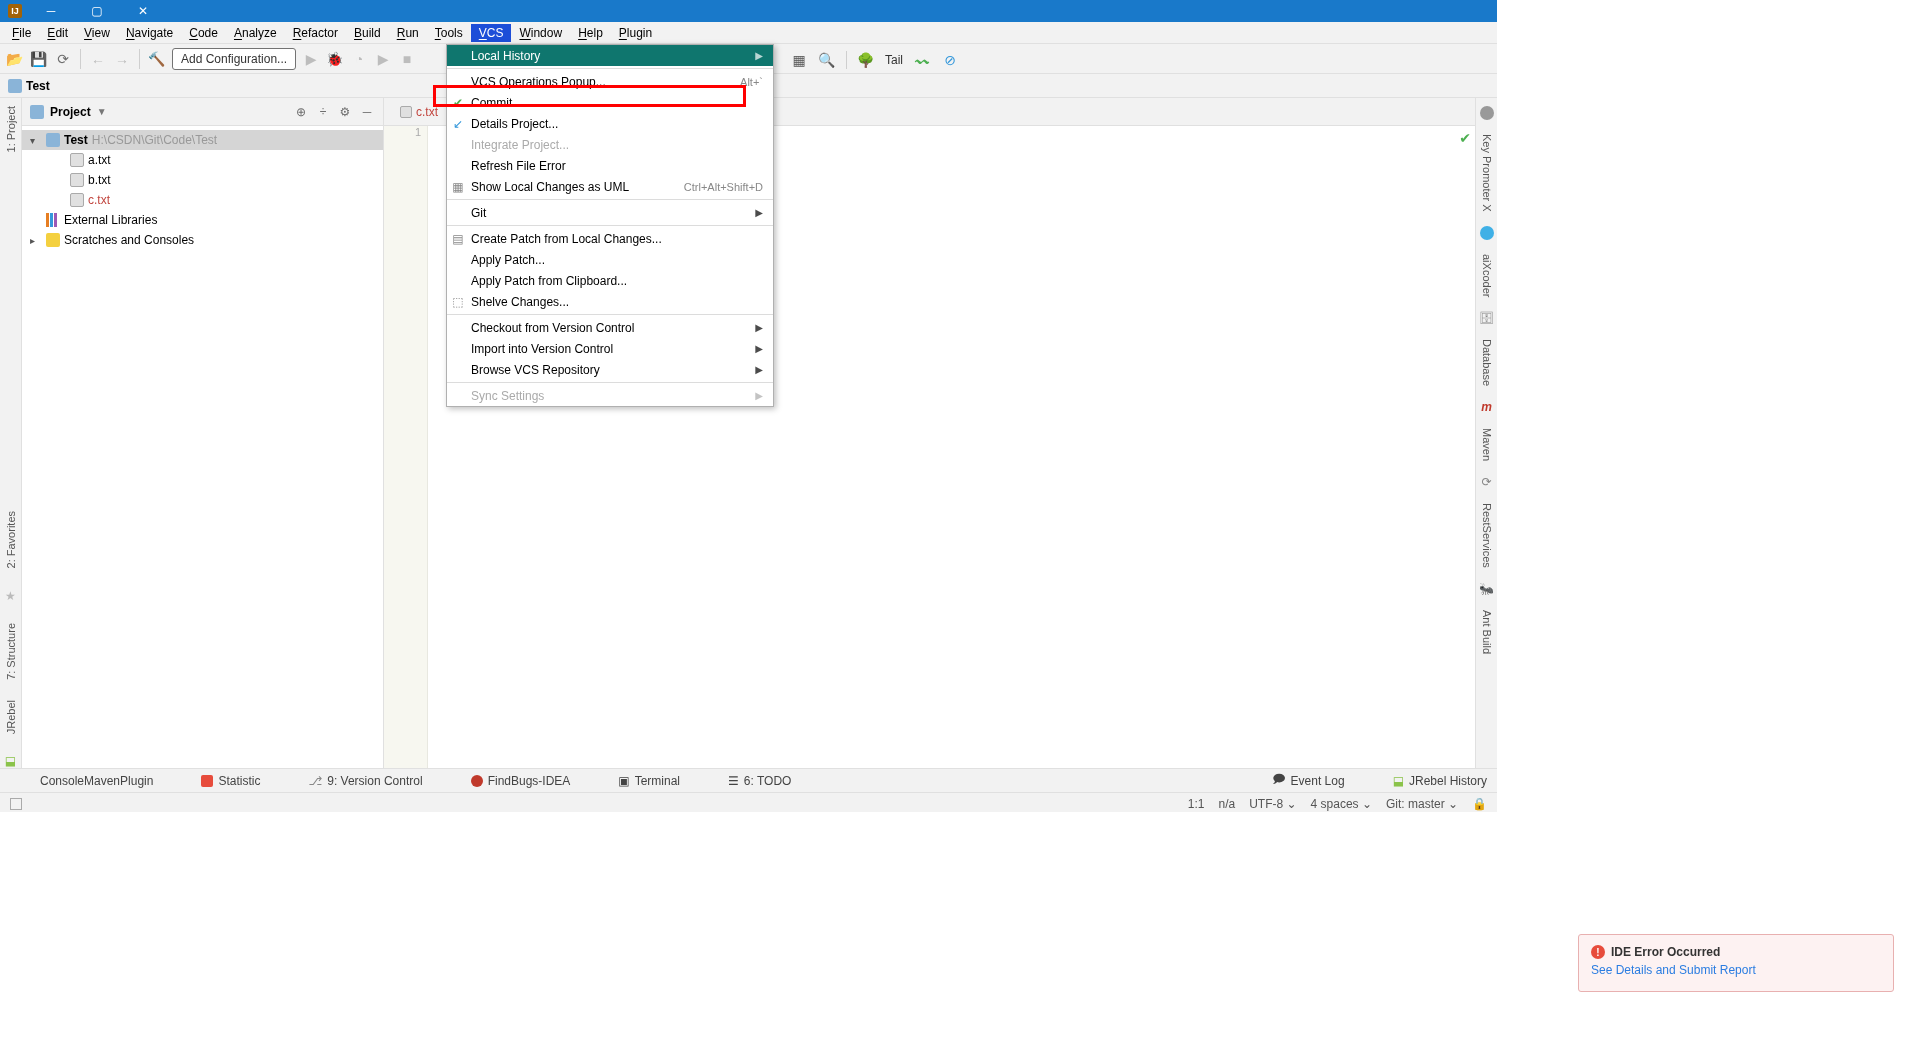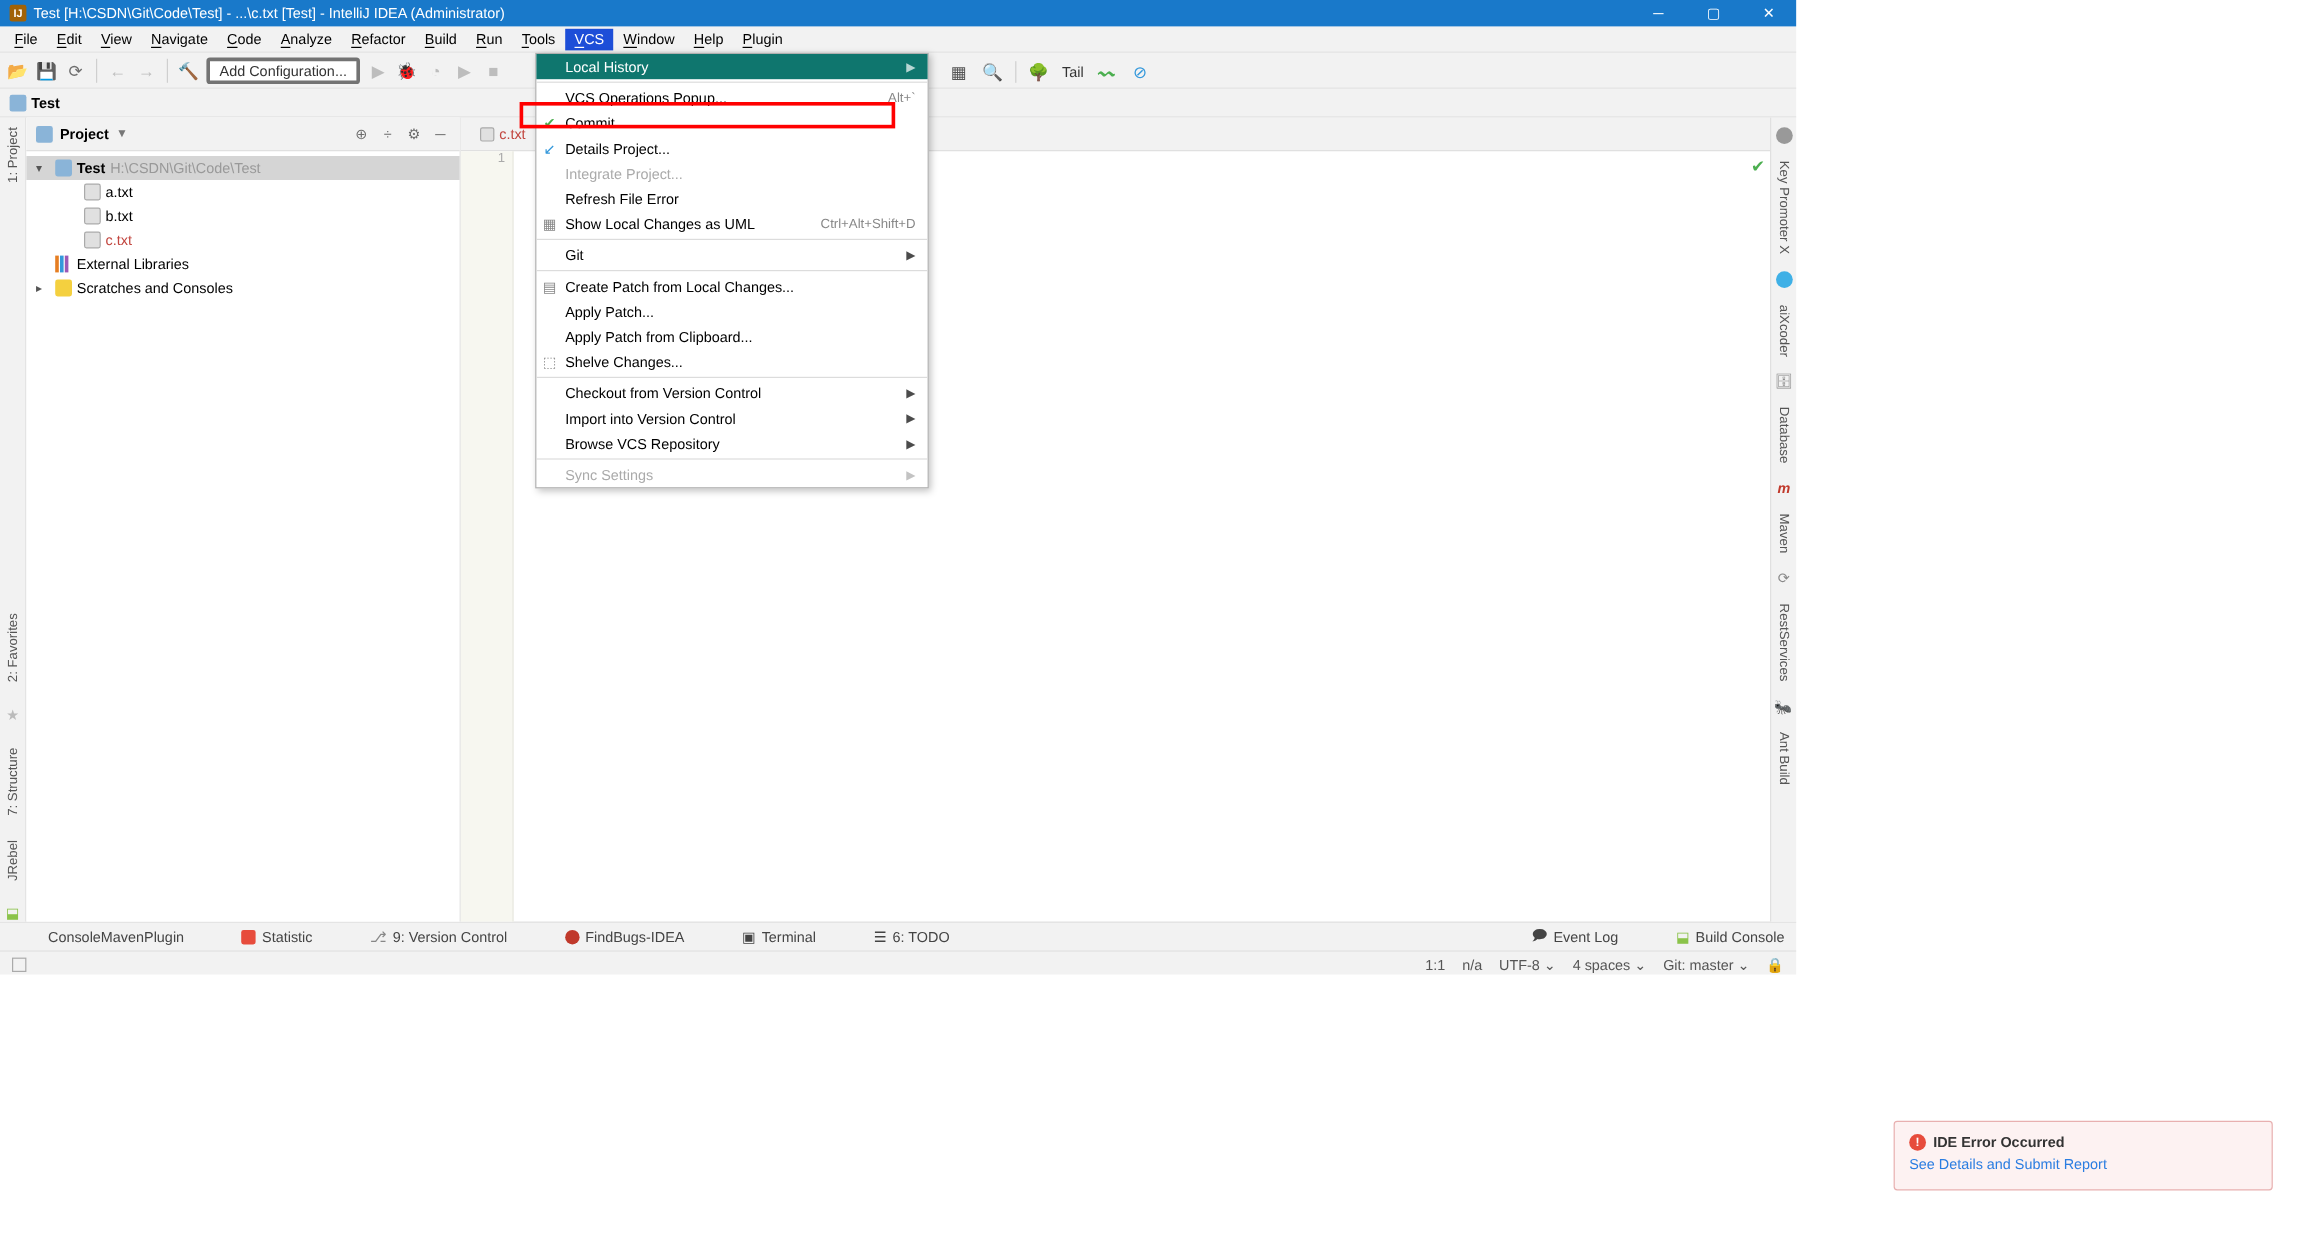--- a/index.html
+++ b/index.html
@@ -9,21 +9,21 @@
 .titlebar .title { flex: 1; font-size: 12px; }
 .titlebar .winbtns { display: flex; }
 .titlebar .winbtn { width: 46px; height: 22px; display:flex; align-items:center; justify-content:center; color:#fff; }
 .menubar { height: 22px; background: #f2f2f2; display:flex; align-items:center; padding: 0 4px; border-bottom:1px solid #e0e0e0;}
 .menubar .mitem { padding: 2px 8px; cursor:default; }
 .menubar .mitem.active { background:#1d4ed8; color:#fff;}
 .toolbar { height: 30px; background:#f2f2f2; display:flex; align-items:center; padding:0 6px; gap:6px; border-bottom:1px solid #e0e0e0;}
 .toolbar .sep { width:1px; height:20px; background:#cfcfcf; margin:0 2px;}
 .ticon { width:18px; height:18px; display:flex; align-items:center; justify-content:center; color:#6e6e6e; font-size:14px;}
 .ticon.disabled{ color:#bdbdbd;}
-.addconfig { height:22px; border:3px solid #737373; background:#fff; border-radius:3px; padding:0 8px; display:flex; align-items:center; font-size:12px; color:#333;}
+.addconfig { height:22px; border:1px solid #737373; background:#fff; border-radius:3px; padding:0 8px; display:flex; align-items:center; font-size:12px; color:#333;}
 .taillbl { font-size:12px; color:#333;}
 .breadcrumb { height:24px; background:#f2f2f2; border-bottom:1px solid #e0e0e0; display:flex; align-items:center; padding-left:8px; gap:4px;}
 .breadcrumb .folder-ic { width:14px;height:14px;background:#8ab4d8;border-radius:2px;}
 .breadcrumb .txt { font-weight:bold; font-size:12px;}
 .main { display:flex; height:670px; position:relative;}
 .leftstrip { width:22px; background:#f2f2f2; border-right:1px solid #e0e0e0; display:flex; flex-direction:column; align-items:center; gap:20px; padding-top:8px;}
 .leftstrip .vtxt { writing-mode: vertical-rl; transform: rotate(180deg); font-size:11px; color:#555; cursor:default;}
 .rightstrip { width:22px; background:#f2f2f2; border-left:1px solid #e0e0e0; display:flex; flex-direction:column; align-items:center; gap:14px; padding-top:8px;}
 .rightstrip .vtxt { writing-mode: vertical-rl; font-size:11px; color:#555; }
 .rightstrip .ric { width:14px;height:14px; border-radius:50%; }
@@ -71,21 +71,20 @@
 .statusbar{height:22px;background:#f2f2f2;border-top:1px solid #e0e0e0;display:flex;align-items:center;justify-content:flex-end;padding:0 10px;gap:14px;font-size:11px;color:#555;}
 .statusbar .sitm{cursor:default;}
 .statusbar .sq{position:absolute;left:10px;width:12px;height:12px;border:1px solid #aaa;}
 .u { text-decoration: underline; text-decoration-thickness:1px; text-underline-offset:2px;}
 </style>
 </head>
 <body>
 
 <div class="titlebar">
   <div class="icon">IJ</div>
-  <div class="title">Test [H:\CSDN\Git\Code\Test] - ...\c.txt [Test] - IntelliJ IDEA (Administrator)</div>
   <div class="winbtns">
     <div class="winbtn">─</div>
     <div class="winbtn">▢</div>
     <div class="winbtn">✕</div>
   </div>
 </div>
 
 <div class="menubar" id="menubar">
     <div class="mitem"><span class="u">F</span>ile</div>
     <div class="mitem"><span class="u">E</span>dit</div>
@@ -335,21 +334,21 @@
       <span>☰</span>
       <span>6: TODO</span>
     </div>
   <div class="spacer"></div>
   <div class="bitm">
       <span>🗩</span>
       <span>Event Log</span>
     </div>
   <div class="bitm">
       <span style="color:#8bc34a">⬓</span>
-      <span>Build Console</span>
+      <span>JRebel History</span>
     </div>
 </div>
 
 <div class="statusbar">
   <div class="sq"></div>
   <div class="sitm">1:1</div>
   <div class="sitm">n/a</div>
   <div class="sitm"><span>UTF-8</span> ⌄</div>
   <div class="sitm"><span>4 spaces</span> ⌄</div>
   <div class="sitm"><span>Git: master</span> ⌄</div>

